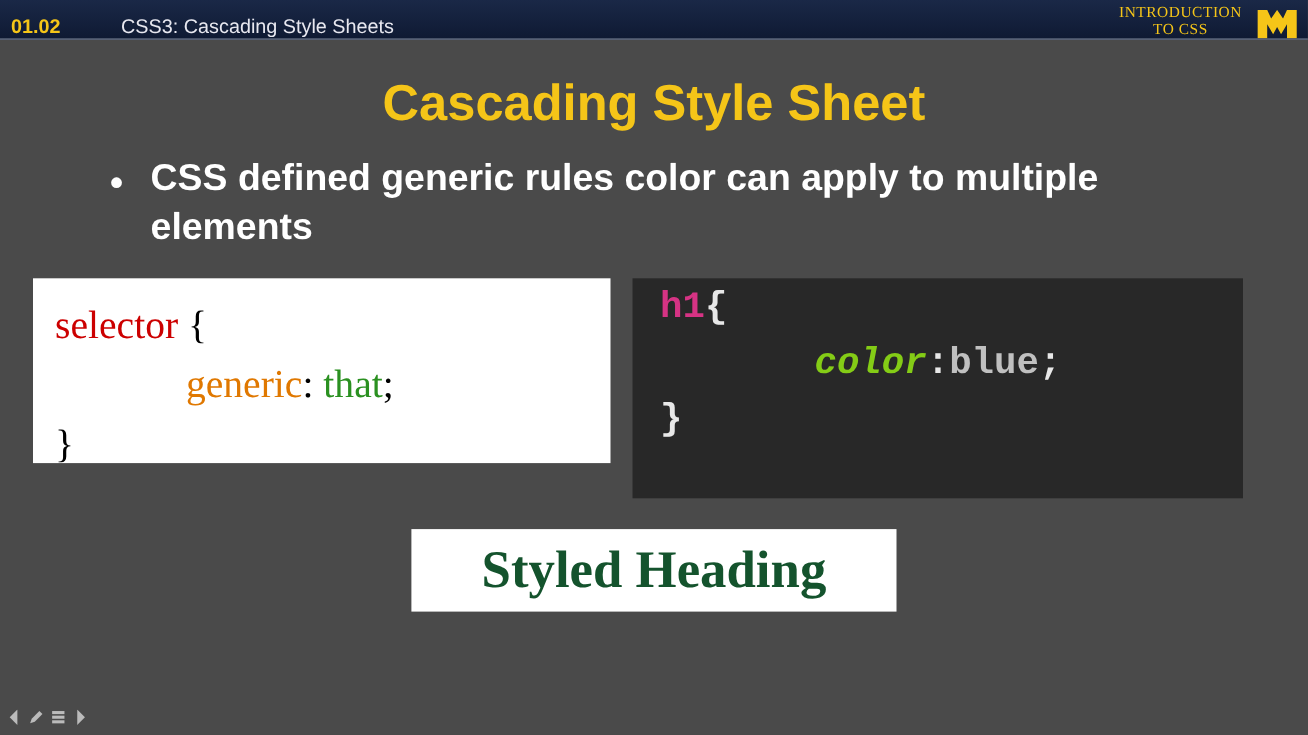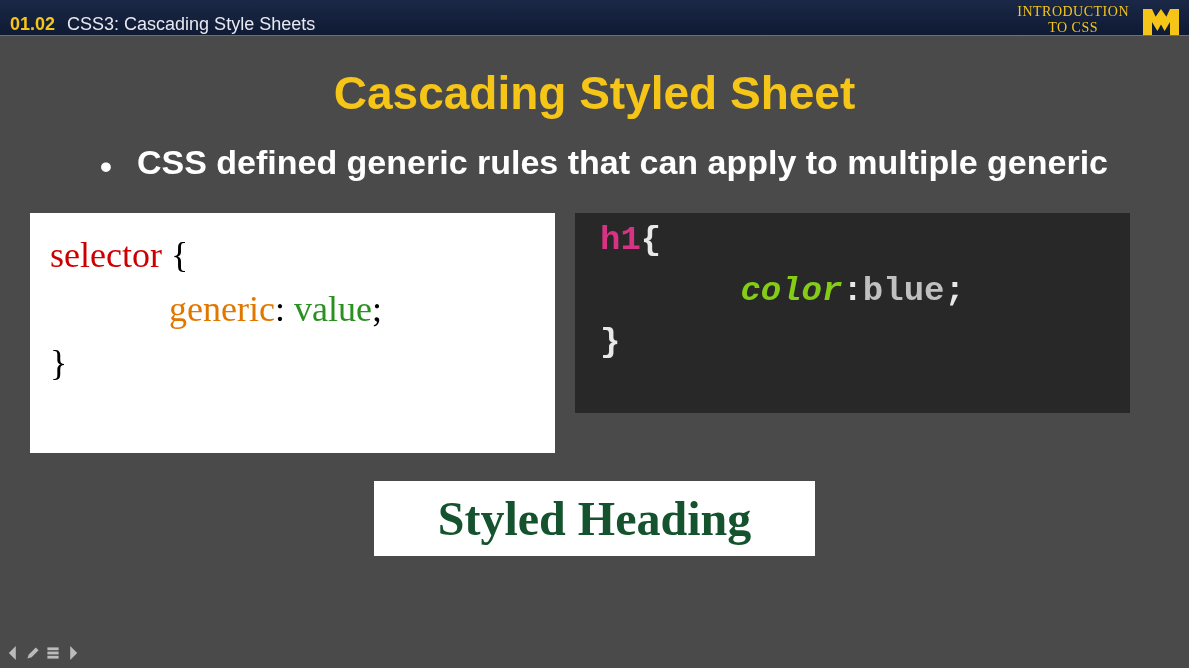--- a/index.html
+++ b/index.html
@@ -22,20 +22,21 @@
     }
     .lesson-num {
       color: #f5c518;
       font-weight: bold;
       font-size: 18px;
       margin-right: 12px;
     }
     .lesson-title {
       color: #e8e8f0;
       font-size: 18px;
+      margin-left: 43px;
     }
     .course-label {
       color: #f5c518;
       font-family: Georgia, serif;
       font-size: 14px;
       position: absolute;
       right: 60px;
       text-align: center;
       line-height: 1.1;
       letter-spacing: 0.5px;
@@ -74,21 +75,21 @@
       margin-top: 4px;
     }
     .code-row {
       display: flex;
       gap: 20px;
       margin-left: -20px;
     }
     .code-box-left {
       background: #fff;
       width: 525px;
-      height: 240px;
+      height: 168px;
       padding: 15px 20px;
       font-family: Georgia, "Times New Roman", serif;
       font-size: 36px;
       line-height: 1.5;
     }
     .code-box-left .selector { color: #cc0000; }
     .code-box-left .brace { color: #000; }
     .code-box-left .property { color: #e07800; }
     .code-box-left .value { color: #2a9020; }
     .code-box-left .indent { display: inline-block; width: 110px; }
@@ -138,39 +139,39 @@
   <span class="lesson-num">01.02</span>
   <span class="lesson-title">CSS3: Cascading Style Sheets</span>
   <div class="course-label">
     <div>INTRODUCTION</div>
     <div>TO CSS</div>
   </div>
   <div class="logo"></div>
 </div>
 
 <div class="main">
-  <h1 class="slide-title">Cascading Styled Sheet</h1>
+  <h1 class="slide-title">Cascading Style Sheet</h1>
 
   <div class="bullet">
     <span class="bullet-dot">•</span>
-    <span>CSS defined generic rules that can apply to multiple generic</span>
+    <span>CSS defined generic rules color can apply to multiple elements</span>
   </div>
 
   <div class="code-row">
     <div class="code-box-left">
       <div>
         <span class="selector">selector</span>
         <span> </span>
         <span class="brace">{</span>
       </div>
       <div>
         <span class="indent"></span>
         <span class="property">generic</span><span class="brace">:</span>
         <span> </span>
-        <span class="value">value</span><span class="brace">;</span>
+        <span class="value">that</span><span class="brace">;</span>
       </div>
       <div>
         <span class="brace">}</span>
       </div>
     </div>
 
     <div class="code-box-right">
       <div>
         <span class="tag">h1</span><span class="brace2">{</span>
       </div>

